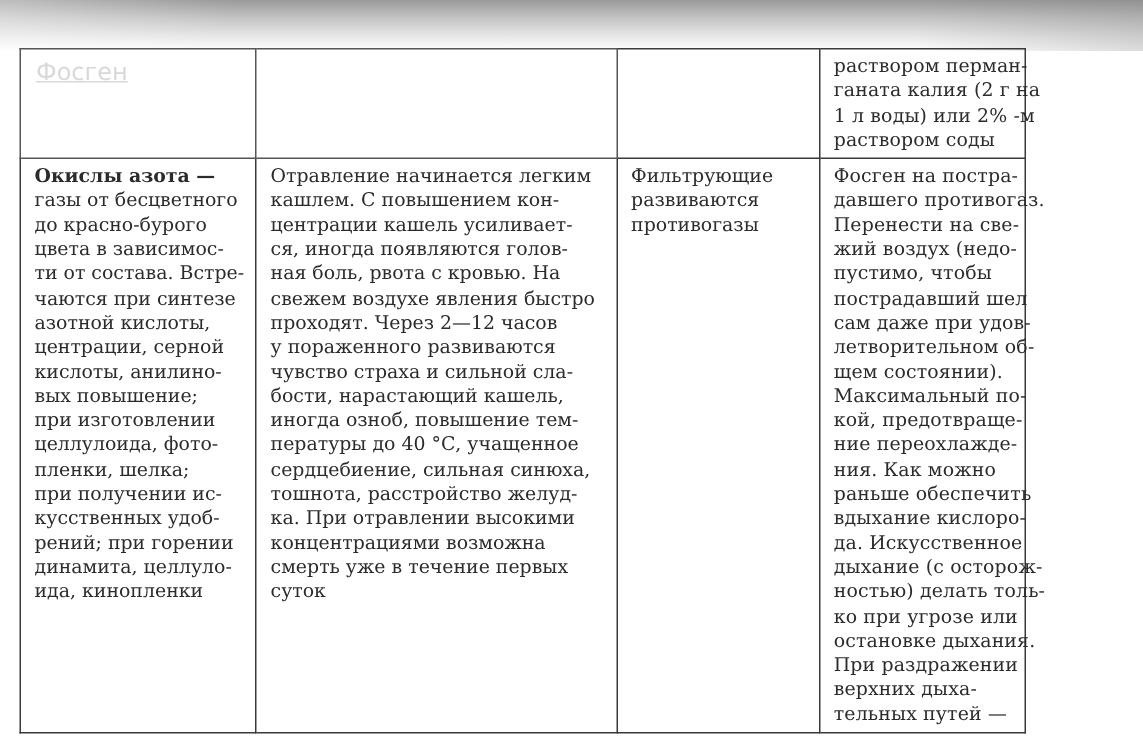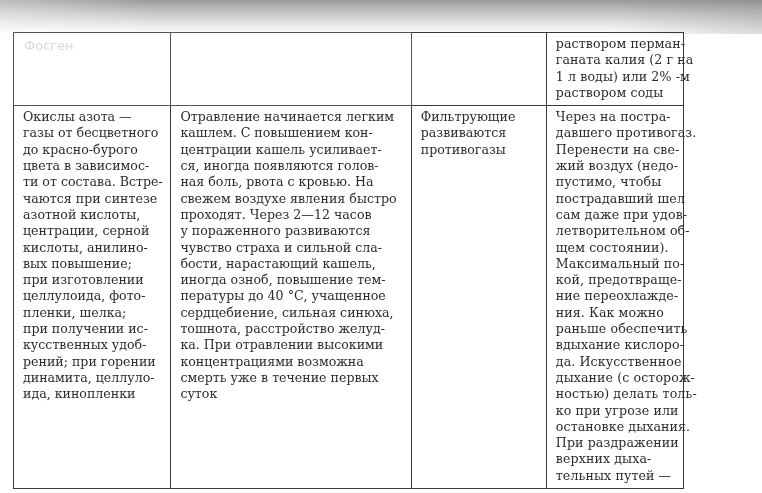--- a/index.html
+++ b/index.html
@@ -23,23 +23,24 @@
     }
     .top-shadow::after {
       content: "";
       position: absolute;
       left: 0; top: 0; bottom: 0; width: 100%;
       background: linear-gradient(to right, rgba(255,255,255,0.35) 0%, rgba(255,255,255,0) 20%, rgba(255,255,255,0) 80%, rgba(120,120,120,0.25) 100%);
     }
     .faint-label {
       position: absolute;
       left: 24px; top: 38px;
-      font-size: 13px;
+      font-size: 16px;
       color: #d8d8d8;
       font-family: "DejaVu Sans", sans-serif;
+      text-decoration: underline;
     }
     table.doc {
       position: absolute;
       left: 13px;
       top: 32px;
       border-collapse: collapse;
       table-layout: fixed;
       width: 671px;
     }
     table.doc td {
@@ -51,21 +52,21 @@
       color: #2b2b2b;
     }
     .col1 { width: 148px; }
     .col2 { width: 226px; }
     .col3 { width: 127px; }
     .col4 { width: 129px; }
     tr.row-top td { height: 60px; }
     tr.row-main td { height: 368px; }
     tr.row-top td.c1, tr.row-top td.c2 { border-color: #555; }
     .line { display: block; white-space: nowrap; }
-    .bold { font-weight: normal; }
+    .bold { font-weight: bold; }
     td.c4 .line { letter-spacing: 0.1px; }
   </style>
 </head>
 <body>
 
 <div class="top-shadow"></div>
 <div class="faint-label">Фосген</div>
 
 <table class="doc">
   <colgroup>
@@ -126,21 +127,21 @@
       <span class="line">концентрациями возможна</span>
       <span class="line">смерть уже в течение первых</span>
       <span class="line">суток</span>
     </td>
     <td class="c3">
       <span class="line">Фильтрующие</span>
       <span class="line">развиваются</span>
       <span class="line">противогазы</span>
     </td>
     <td class="c4">
-      <span class="line">Через на постра-</span>
+      <span class="line">Фосген на постра-</span>
       <span class="line">давшего противогаз.</span>
       <span class="line">Перенести на све-</span>
       <span class="line">жий воздух (недо-</span>
       <span class="line">пустимо, чтобы</span>
       <span class="line">пострадавший шел</span>
       <span class="line">сам даже при удов-</span>
       <span class="line">летворительном об-</span>
       <span class="line">щем состоянии).</span>
       <span class="line">Максимальный по-</span>
       <span class="line">кой, предотвраще-</span>

